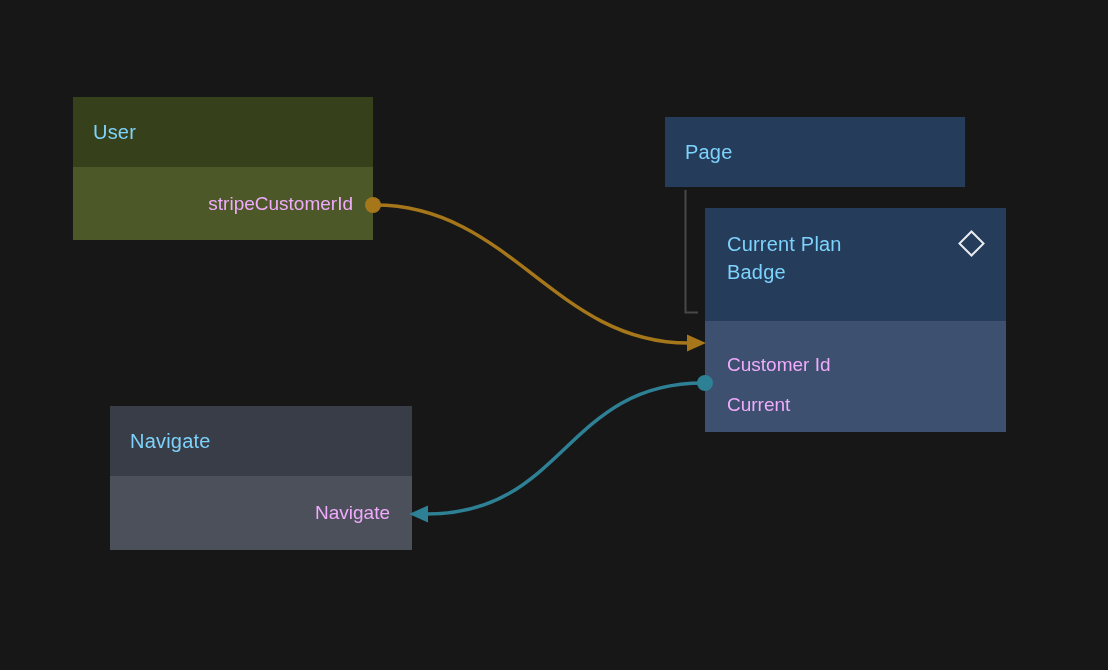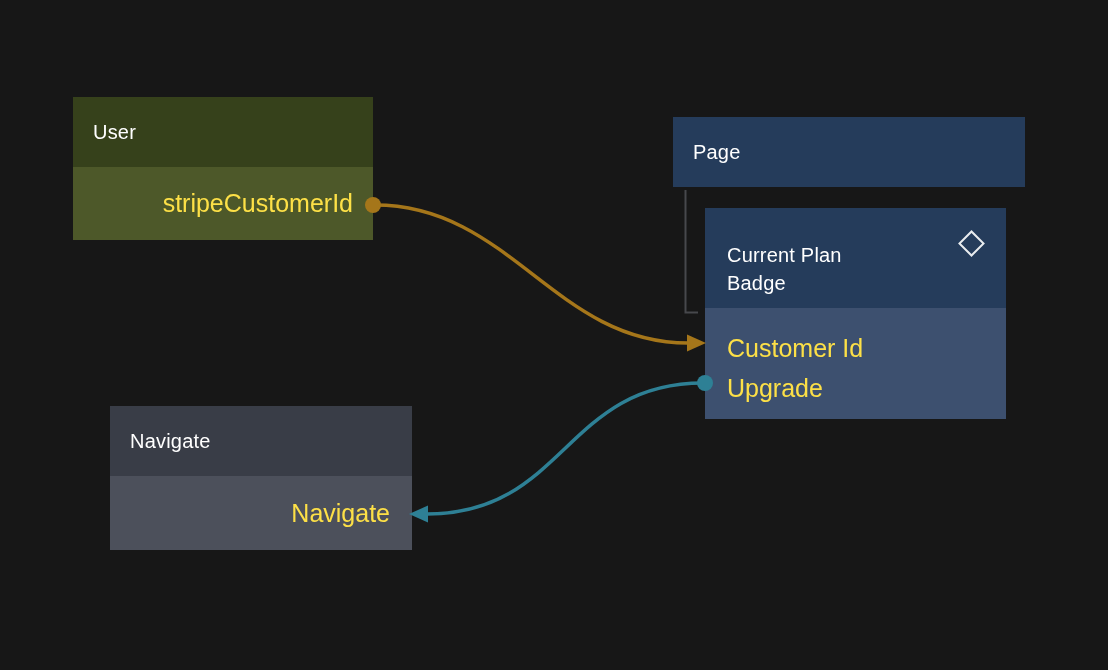--- a/index.html
+++ b/index.html
@@ -19,50 +19,50 @@
     position: absolute;
     border-radius: 2px;
   }
   .node-header {
     display: flex;
     align-items: center;
     padding: 0 20px;
     box-sizing: border-box;
   }
   .node-title {
-    color: #ffffff;
+    color: #7dd3fc;
     font-size: 20px;
     font-weight: 400;
     letter-spacing: 0.2px;
     line-height: 28px;
   }
   .port-label {
-    color: #fde047;
-    font-size: 25px;
+    color: #f0abfc;
+    font-size: 19px;
     font-weight: 400;
   }
   
   .node-user { left: 73px; top: 97px; width: 300px; }
   .node-user .node-header { height: 70px; }
   .node-user .node-body {
     height: 73px;
     display: flex;
     align-items: center;
     justify-content: flex-end;
     padding-right: 20px;
     box-sizing: border-box;
   }
   
-  .node-page { left: 665px; top: 117px; width: 352px; margin-left: 8px; }
+  .node-page { left: 665px; top: 117px; width: 300px; }
   .node-page .node-header { height: 70px; }
   
   .node-cpb { left: 705px; top: 208px; width: 301px; }
   .node-cpb .node-header {
-    height: 100px;
-    align-items: center;
+    height: 113px;
+    align-items: flex-start;
     padding: 22px 22px 0 22px;
     position: relative;
   }
   .node-cpb .node-title { max-width: 170px; }
   .node-cpb .node-body {
     height: 111px;
     padding-top: 15px;
     box-sizing: border-box;
   }
   .node-cpb .port-row {
@@ -131,21 +131,21 @@
       <span class="node-title">Current Plan Badge</span>
       <span class="diamond-wrap">
         <span class="diamond"></span>
       </span>
     </div>
     <div class="node-body" style="background-color: rgb(61, 80, 111);">
       <div class="port-row">
         <span class="port-label">Customer Id</span>
       </div>
       <div class="port-row">
-        <span class="port-label">Upgrade</span>
+        <span class="port-label">Current</span>
       </div>
     </div>
   </div>
 
   <div class="node node-nav">
     <div class="node-header" style="background-color: rgb(57, 61, 71);">
       <span class="node-title">Navigate</span>
     </div>
     <div class="node-body" style="background-color: rgb(76, 80, 91);">
       <span class="port-label">Navigate</span>

